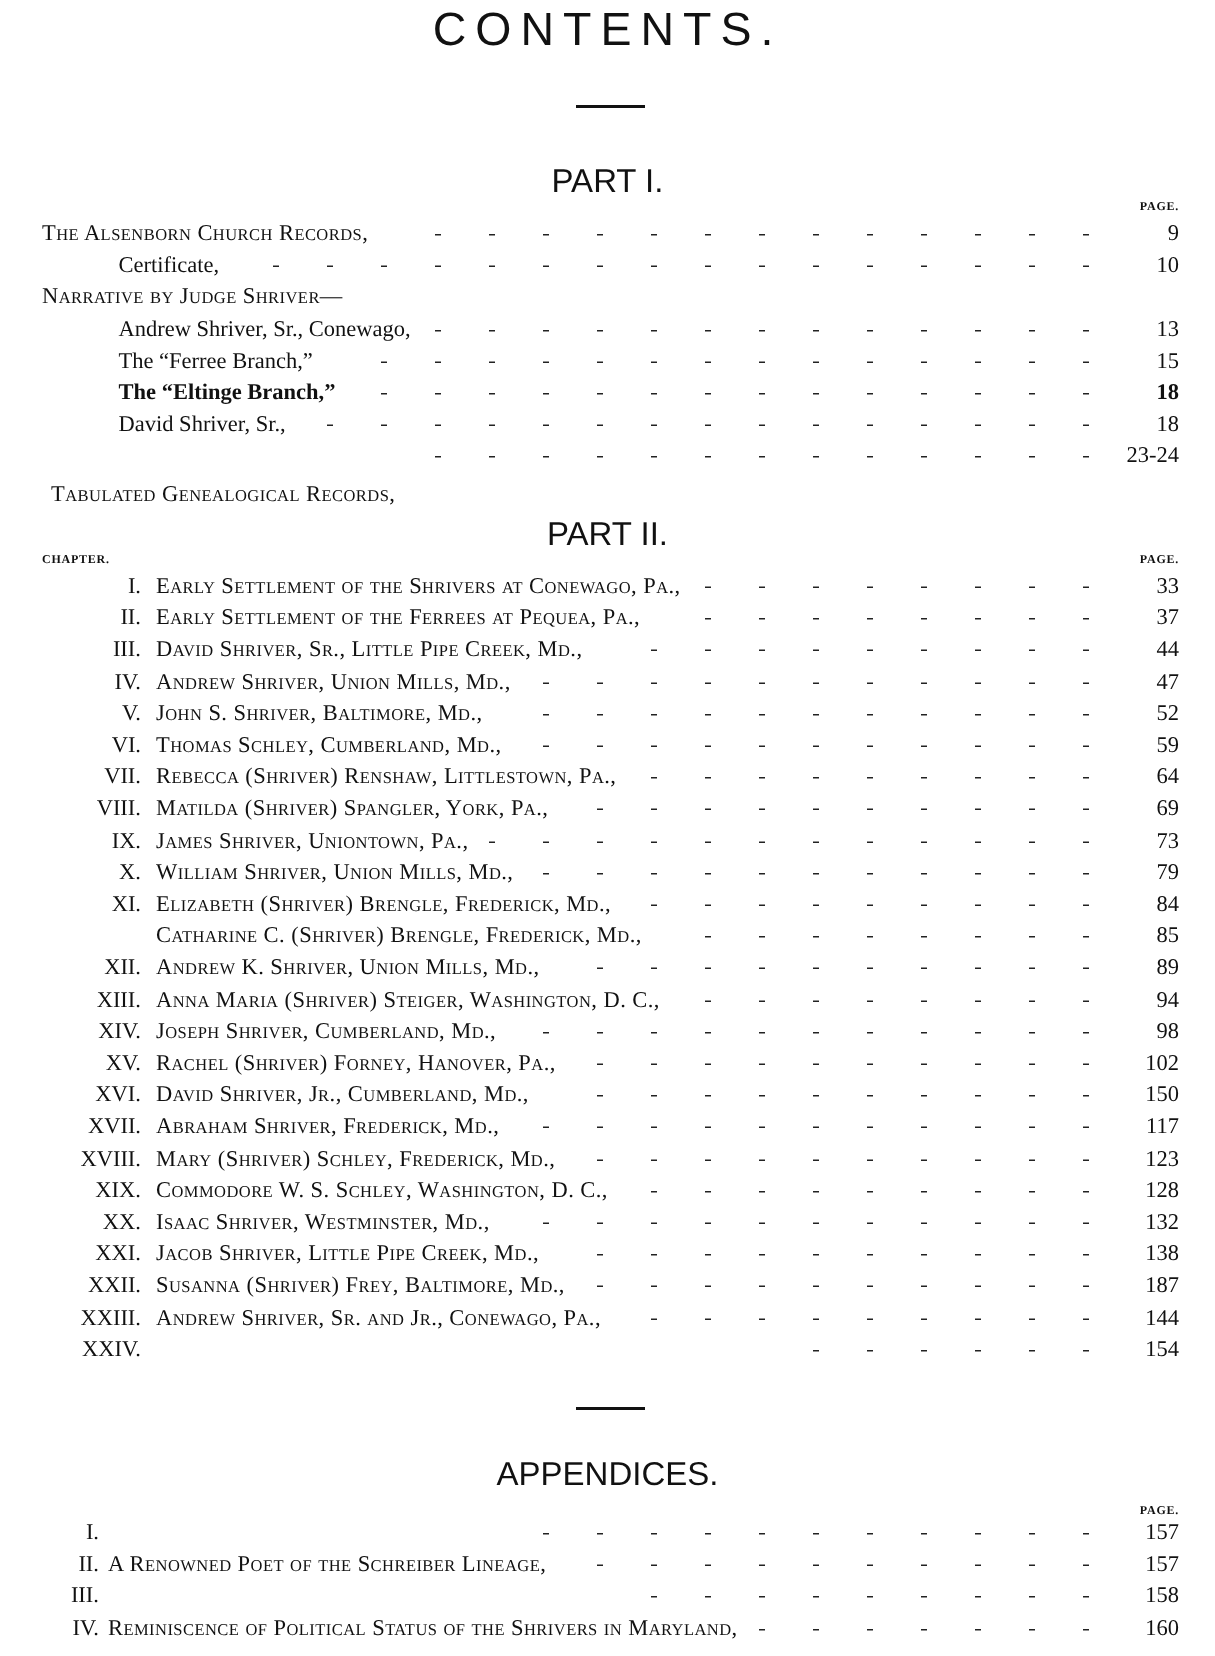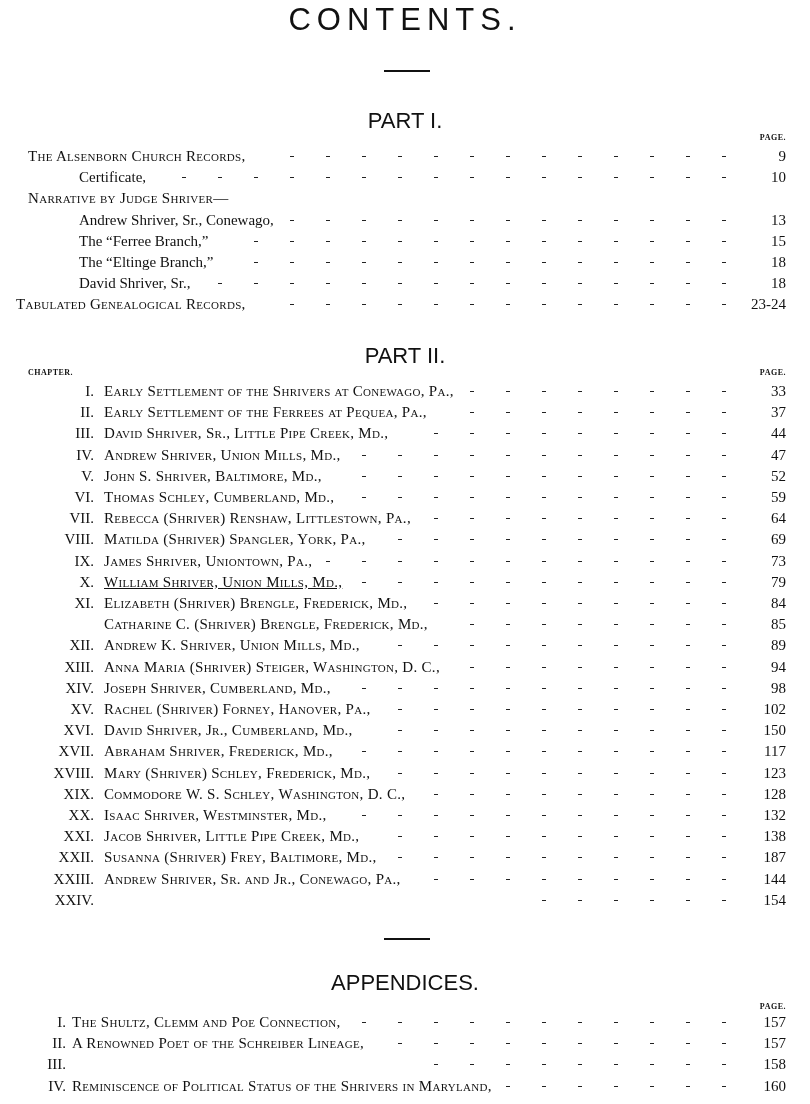--- a/index.html
+++ b/index.html
@@ -102,21 +102,21 @@
         <span class="dash" style="left: 506px;"></span>
         <span class="dash" style="left: 470px;"></span>
         <span class="dash" style="left: 434px;"></span>
         <span class="dash" style="left: 398px;"></span>
         <span class="dash" style="left: 362px;"></span>
         <span class="dash" style="left: 326px;"></span>
         <span class="dash" style="left: 290px;"></span>
         <span class="dash" style="left: 254px;"></span>
       </div>
     </div>
-    <div class="row" style="top: 252px;">
+    <div class="row" style="top: 252px; font-weight: bold;">
       <span class="txt" style="left: 79px;">The “Eltinge Branch,”</span>
       <span class="pg">18</span>
       <div class="dots">
         <span class="dash" style="left: 722px;"></span>
         <span class="dash" style="left: 686px;"></span>
         <span class="dash" style="left: 650px;"></span>
         <span class="dash" style="left: 614px;"></span>
         <span class="dash" style="left: 578px;"></span>
         <span class="dash" style="left: 542px;"></span>
         <span class="dash" style="left: 506px;"></span>
@@ -144,21 +144,21 @@
         <span class="dash" style="left: 434px;"></span>
         <span class="dash" style="left: 398px;"></span>
         <span class="dash" style="left: 362px;"></span>
         <span class="dash" style="left: 326px;"></span>
         <span class="dash" style="left: 290px;"></span>
         <span class="dash" style="left: 254px;"></span>
         <span class="dash" style="left: 218px;"></span>
       </div>
     </div>
     <div class="row" style="top: 294.4px;">
-      <span class="txt sc" style="left: 16px;">Tabulated Genealogical Records,</span>
+      <span class="txt sc" style="left: 34px; margin-top: 26px;">Tabulated Genealogical Records,</span>
       <span class="pg">23-24</span>
       <div class="dots">
         <span class="dash" style="left: 722px;"></span>
         <span class="dash" style="left: 686px;"></span>
         <span class="dash" style="left: 650px;"></span>
         <span class="dash" style="left: 614px;"></span>
         <span class="dash" style="left: 578px;"></span>
         <span class="dash" style="left: 542px;"></span>
         <span class="dash" style="left: 506px;"></span>
         <span class="dash" style="left: 470px;"></span>
@@ -322,21 +322,21 @@
         <span class="dash" style="left: 506px;"></span>
         <span class="dash" style="left: 470px;"></span>
         <span class="dash" style="left: 434px;"></span>
         <span class="dash" style="left: 398px;"></span>
         <span class="dash" style="left: 362px;"></span>
         <span class="dash" style="left: 326px;"></span>
       </div>
     </div>
     <div class="row" style="top: 571.8px;">
       <span class="num">X.</span>
-      <span class="txt sc" style="left: 104px; text-decoration: underline;">William Shriver, Union Mills, Md.,</span>
+      <span class="txt sc" style="left: 104px;">William Shriver, Union Mills, Md.,</span>
       <span class="pg">79</span>
       <div class="dots">
         <span class="dash" style="left: 722px;"></span>
         <span class="dash" style="left: 686px;"></span>
         <span class="dash" style="left: 650px;"></span>
         <span class="dash" style="left: 614px;"></span>
         <span class="dash" style="left: 578px;"></span>
         <span class="dash" style="left: 542px;"></span>
         <span class="dash" style="left: 506px;"></span>
         <span class="dash" style="left: 470px;"></span>
@@ -592,21 +592,20 @@
       </div>
     </div>
   </div>
 
 <div class="rule" style="top:938px;"></div>
 <div class="heading" style="top:970px;">APPENDICES.</div>
 <div class="small" style="top:1002px; right:24px;">PAGE.</div>
 <div id="appx">
     <div class="row" style="top: 1012px;">
       <span class="num" style="right: 744px;">I.</span>
-      <span class="txt sc" style="left: 72px;">The Shultz, Clemm and Poe Connection,</span>
       <span class="pg">157</span>
       <div class="dots">
         <span class="dash" style="left: 722px;"></span>
         <span class="dash" style="left: 686px;"></span>
         <span class="dash" style="left: 650px;"></span>
         <span class="dash" style="left: 614px;"></span>
         <span class="dash" style="left: 578px;"></span>
         <span class="dash" style="left: 542px;"></span>
         <span class="dash" style="left: 506px;"></span>
         <span class="dash" style="left: 470px;"></span>

